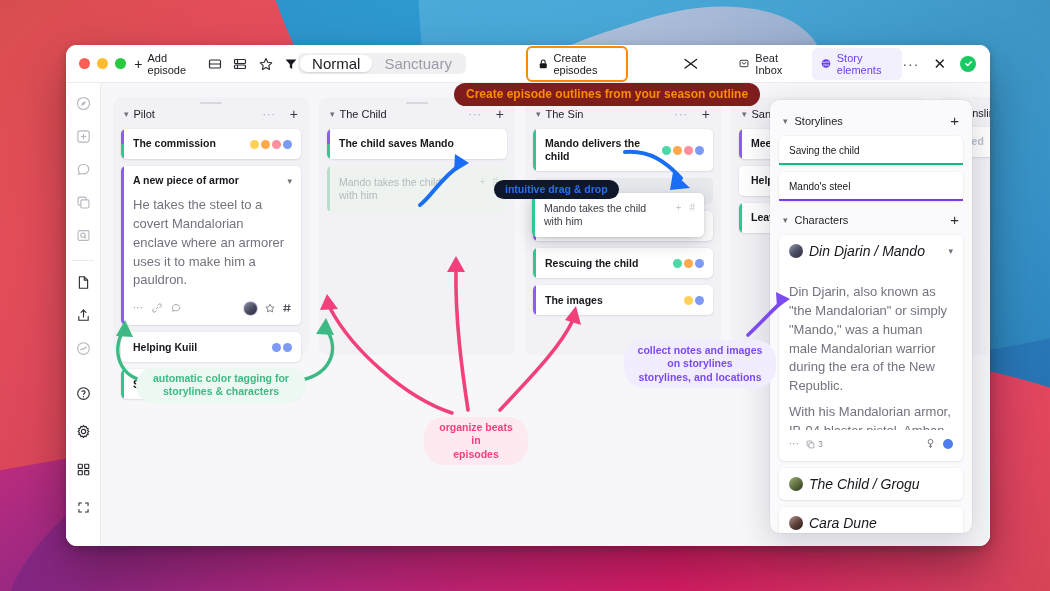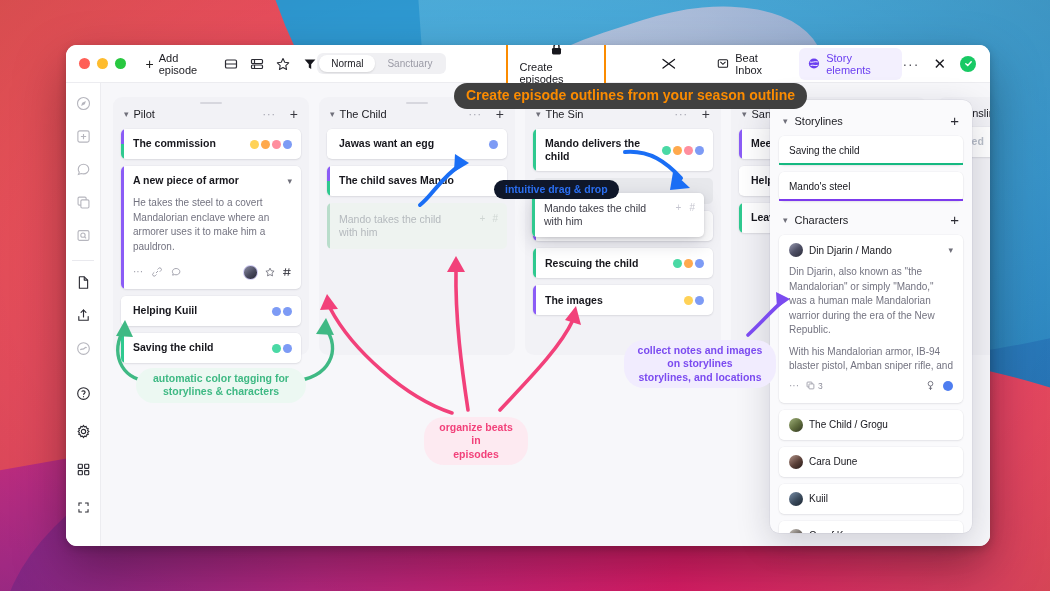--- a/index.html
+++ b/index.html
@@ -67,27 +67,27 @@
   .tb-left { display: flex; align-items: center; gap: 11px; margin-left: -10px; }
   .add-ep { display: flex; align-items: center; gap: 5px; font-size: 11px; color: #1c1c22; font-weight: 500; cursor: pointer; }
   .plus-sm { font-size: 14px; font-weight: 400; line-height: 1; color: #222; }
   .tb-ico { width: 17px; height: 17px; display: flex; align-items: center; justify-content: center; cursor: pointer; }
   .tb-ico svg { display: block; }
 
   .seg {
     margin-left: auto; display: flex; background: #f0f0f3; border-radius: 6px;
     padding: 2px; height: 21px; align-items: center;
   }
-  .seg div { font-size: 10px; padding: 0 12px; line-height: 17px; border-radius: 8px; color: #9b9ba6; cursor: pointer; }
+  .seg div { font-size: 15px; padding: 0 12px; line-height: 17px; border-radius: 8px; color: #9b9ba6; cursor: pointer; }
   .seg div.on { background: #fff; color: #1c1c22; font-weight: 500; box-shadow: 0 1px 2px rgba(0,0,0,.12); }
 
   .create-ep {
     margin-left: 60px; display: flex; align-items: center; gap: 6px;
     border: 2.5px solid #fb8b00; border-radius: 6px; padding: 4px 11px;
-    font-size: 11px; font-weight: 500; color: #17171d; background: #fff; cursor: pointer; flex-direction: column;
+    font-size: 11px; font-weight: 500; color: #17171d; background: #fff; cursor: pointer;
   }
   .scissors { margin-left: 55px; cursor: pointer; }
   .beat-inbox { margin-left: 40px; display: flex; align-items: center; gap: 6px; font-size: 11px; color: #1c1c22; cursor: pointer; }
   .story-el {
     margin-left: 16px; display: flex; align-items: center; gap: 6px; font-size: 11px;
     color: #6b3ff0; font-weight: 500; background: #f3f0fe; padding: 4px 9px; border-radius: 6px; cursor: pointer;
   }
   .tb-right { margin-left: auto; display: flex; align-items: center; gap: 14px; padding-right: 14px; }
   .dots3 { font-size: 14px; color: #56565e; letter-spacing: 1px; cursor: pointer; line-height: 8px; }
   .xbtn { font-size: 15px; color: #17171d; cursor: pointer; line-height: 1; font-weight: 400; }
@@ -130,21 +130,21 @@
     overflow: hidden; cursor: pointer;
   }
   .card .bar { position: absolute; left: 0; top: 0; bottom: 0; width: 3px; }
   .card .bar .seg1, .card .bar .seg2 { width: 3px; height: 50%; }
   .card-row { display: flex; align-items: center; padding: 8px 9px 8px 12px; gap: 6px; min-height: 30px; }
   .card-title { font-size: 10.5px; font-weight: 600; color: #17171d; line-height: 1.25; }
   .tags { margin-left: auto; display: flex; gap: 2px; }
   .tag { width: 9px; height: 9px; border-radius: 50%; }
 
   .card.expanded .card-title { font-size: 10.5px; }
-  .card-body { padding: 0 10px 0 12px; font-size: 10px; line-height: 1.45; color: #737380; }
+  .card-body { padding: 0 10px 0 12px; font-size: 13px; line-height: 1.45; color: #737380; }
   .card-foot { display: flex; align-items: center; gap: 9px; padding: 9px 9px 8px 12px; }
   .card-foot .right { margin-left: auto; display: flex; align-items: center; gap: 7px; }
   .avatar { width: 15px; height: 15px; border-radius: 50%; background: linear-gradient(140deg,#8d8fa6,#4a4b60 55%,#262735); border: 1.2px solid #cfcaf5; }
   .mini { color: #9a9aa6; font-size: 10px; line-height: 1; }
 
   .card.ghost { background: #eef3f0; box-shadow: none; }
   .card.ghost .card-title { color: #b4b9bd; font-weight: 500; }
   .card.drop { background: #e7e8ec; height: 26px; box-shadow: none; margin-bottom: 7px; }
 
   
@@ -168,32 +168,32 @@
   .p-card {
     background: #fff; border-radius: 5px; margin-bottom: 7px; padding: 9px 10px;
     box-shadow: 0 1px 2px rgba(20,20,40,.08), 0 0 0 .5px rgba(20,20,40,.04);
     font-size: 10px; color: #17171d; position: relative; cursor: pointer;
   }
   .p-card .underline { position: absolute; left: 0; right: 0; bottom: 0; height: 1.6px; }
   .p-sec { margin-top: 6px; }
   .char-card { background: #fff; border-radius: 5px; margin-bottom: 7px; box-shadow: 0 1px 2px rgba(20,20,40,.08), 0 0 0 .5px rgba(20,20,40,.04); cursor: pointer; }
   .char-top { display: flex; align-items: center; gap: 6px; padding: 8px 10px; }
   .ch-av { width: 14px; height: 14px; border-radius: 50%; flex: 0 0 14px; }
-  .ch-name { font-size: 10px; color: #17171d; }
+  .ch-name { font-size: 14px; color: #17171d; font-style: italic; }
   .char-top .cv { margin-left: auto; color: #6f6f7a; font-size: 9px; }
-  .char-body { padding: 0 10px; font-size: 10px; line-height: 1.45; color: #737380; }
+  .char-body { padding: 0 10px; font-size: 13px; line-height: 1.45; color: #737380; margin-top: 16px; }
   .char-body p { margin-bottom: 7px; }
   .char-foot { display: flex; align-items: center; gap: 7px; padding: 5px 10px 8px; }
   .char-foot .right { margin-left: auto; display: flex; align-items: center; gap: 8px; }
   .blue-dot { width: 10px; height: 10px; border-radius: 50%; background: #4e7df0; }
 
   
   .anno { position: absolute; z-index: 60; pointer-events: none; }
   .lbl { position: absolute; border-radius: 20px; font-weight: 700; text-align: center; line-height: 1.28; }
-  .lbl-orange { color: #fb8b00; background: #404040; font-size: 14px; padding: 4px 12px; }
+  .lbl-orange { color: #fb8b00; background: #7f1d1d; font-size: 12px; padding: 4px 12px; }
   .lbl-blue { color: #2a6ef0; background: #0f172a; font-size: 10.5px; padding: 3px 11px; }
   .lbl-green { color: #3fb984; background: #ecf8f2; font-size: 10.5px; padding: 4px 14px; }
   .lbl-pink { color: #f2417a; background: #fdeaf1; font-size: 10.5px; padding: 4px 14px; }
   .lbl-purple { color: #7b4bf0; background: #f1ecfe; font-size: 10.5px; padding: 4px 12px; }
   svg.arrow { position: absolute; overflow: visible; }
 </style>
 </head>
 <body>
 
 <div class="wallpaper">
@@ -481,32 +481,20 @@
     <div class="col">
       <div class="col-head">
         <span class="chev">▾</span>
         <span class="col-title">The Child</span>
         <span class="sp"></span>
         <span class="col-dots">···</span>
         <span class="col-plus">+</span>
       </div>
       <div class="card">
         <div class="bar">
-            <div class="seg1" style="background:#fff"></div>
-            <div class="seg2" style="background:#fff"></div>
-          </div>
-        <div class="card-row">
-          <span class="card-title">Jawas want an egg</span>
-          <span class="tags">
-              <i class="tag" style="background:#7d9bf5"></i>
-            </span>
-        </div>
-      </div>
-      <div class="card">
-        <div class="bar">
             <div class="seg1" style="background:#8b5cf6"></div>
             <div class="seg2" style="background:#2fc98f"></div>
           </div>
         <div class="card-row">
           <span class="card-title">The child saves Mando</span>
         </div>
       </div>
       <div class="card ghost">
         <div class="bar">
             <div class="seg1" style="background:#b9ddcb"></div>

